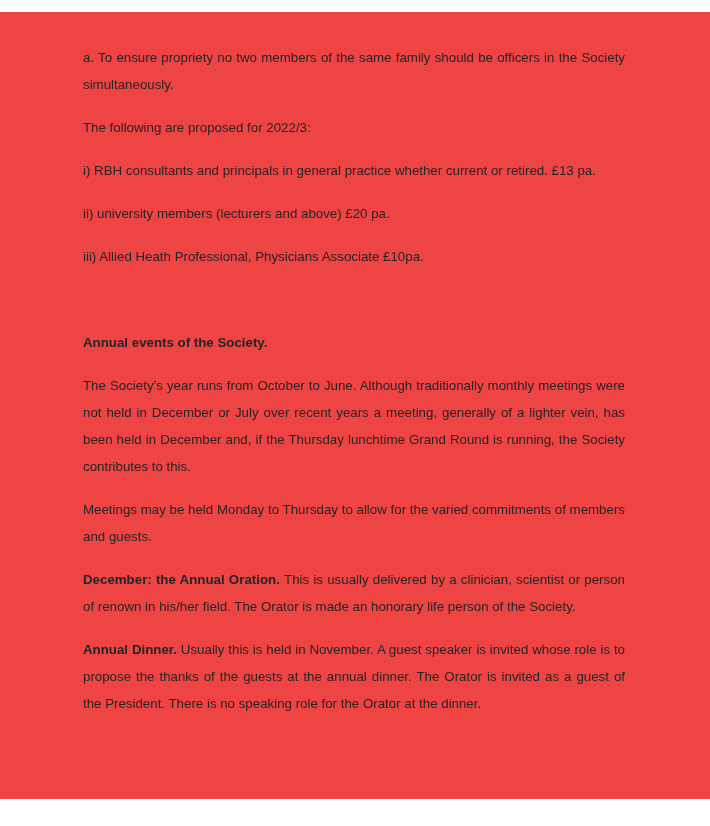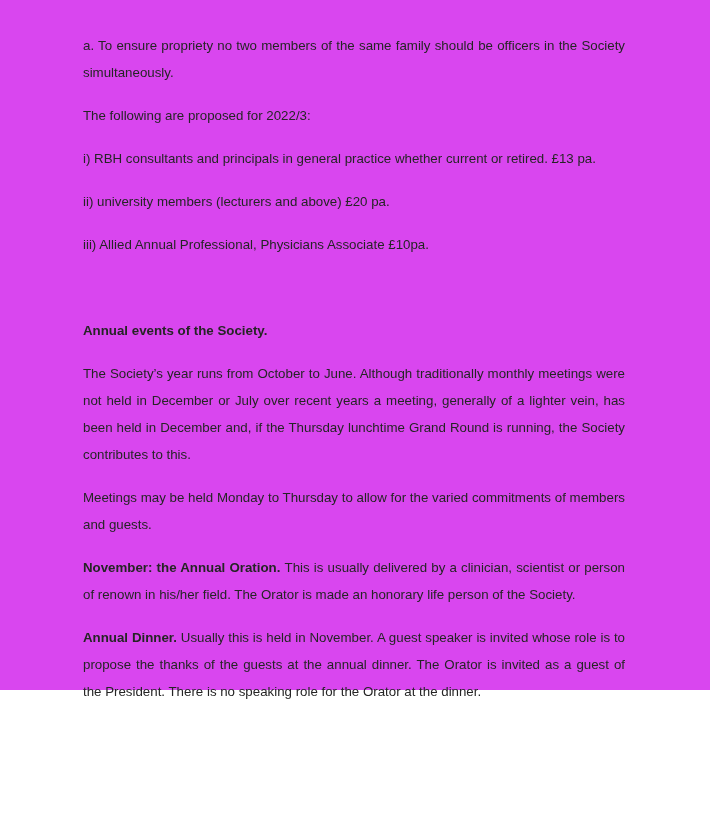--- a/index.html
+++ b/index.html
@@ -10,23 +10,24 @@
   body {
     width: 710px;
     height: 826px;
     overflow: hidden;
     font-family: "Liberation Sans", sans-serif;
     color: #252525;
   }
   .doc {
     box-sizing: border-box;
     width: 710px;
-    height: 690px;
+    height: 787px;
     padding: 32px 85px 0 83px;
-    background: #d946ef;
+    background: #ef4444;
+    margin-top: 12px;
   }
   .doc p, .doc h3 {
     margin: 0 0 16px 0;
     font-size: 13.3px;
     font-weight: 400;
     line-height: 27px;
     text-align: justify;
   }
   .doc h3.heading {
     text-align: left;
@@ -41,21 +42,21 @@
 </style>
 </head>
 <body>
 
 <main class="doc">
   <div>
       <p class="paragraph"><span class="">a. To ensure propriety no two members of the same family should be officers in the Society simultaneously.</span></p>
       <p class="paragraph"><span class="">The following are proposed for 2022/3:</span></p>
       <p class="paragraph"><span class="">i) RBH consultants and principals in general practice whether current or retired. £13 pa.</span></p>
       <p class="paragraph"><span class="">ii) university members (lecturers and above) £20 pa.</span></p>
-      <p class="paragraph"><span class="">iii) Allied Annual Professional, Physicians Associate £10pa.</span></p>
+      <p class="paragraph"><span class="">iii) Allied Heath Professional, Physicians Associate £10pa.</span></p>
       <p class="spacer"></p>
       <h3 class="heading"><span class="bold">Annual events of the Society.</span></h3>
       <p class="paragraph"><span class="">The Society’s year runs from October to June. Although traditionally monthly  meetings were not held in December or July over recent years a meeting, generally of a lighter vein, has been held in December and, if the Thursday lunchtime  Grand Round is  running,  the Society contributes to this.</span></p>
       <p class="paragraph"><span class="">Meetings may be held Monday to Thursday to allow for the varied commitments of members and guests.</span></p>
-      <p class="paragraph"><span class="bold">November: the Annual Oration. </span><span class="">This is usually delivered by a clinician, scientist or person of renown in his/her field. The Orator is made an honorary life person of the Society.</span></p>
+      <p class="paragraph"><span class="bold">December: the Annual Oration. </span><span class="">This is usually delivered by a clinician, scientist or person of renown in his/her field. The Orator is made an honorary life person of the Society.</span></p>
       <p class="paragraph"><span class="bold">Annual Dinner. </span><span class="">Usually this is held in November. A guest speaker is invited whose role is to propose the thanks of the guests at the annual dinner.  The Orator is invited as a guest of the President. There is no speaking role for the Orator at the dinner.</span></p>
     </div>
 </main>
 
 </body></html>

